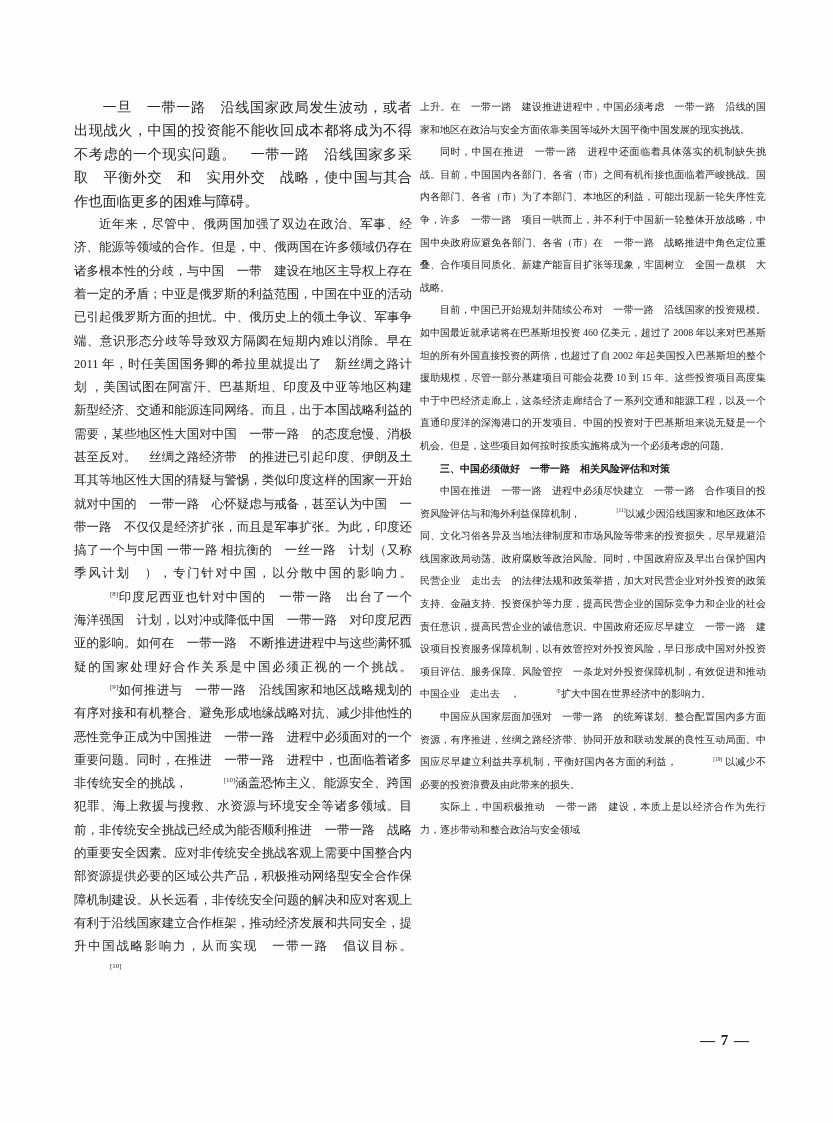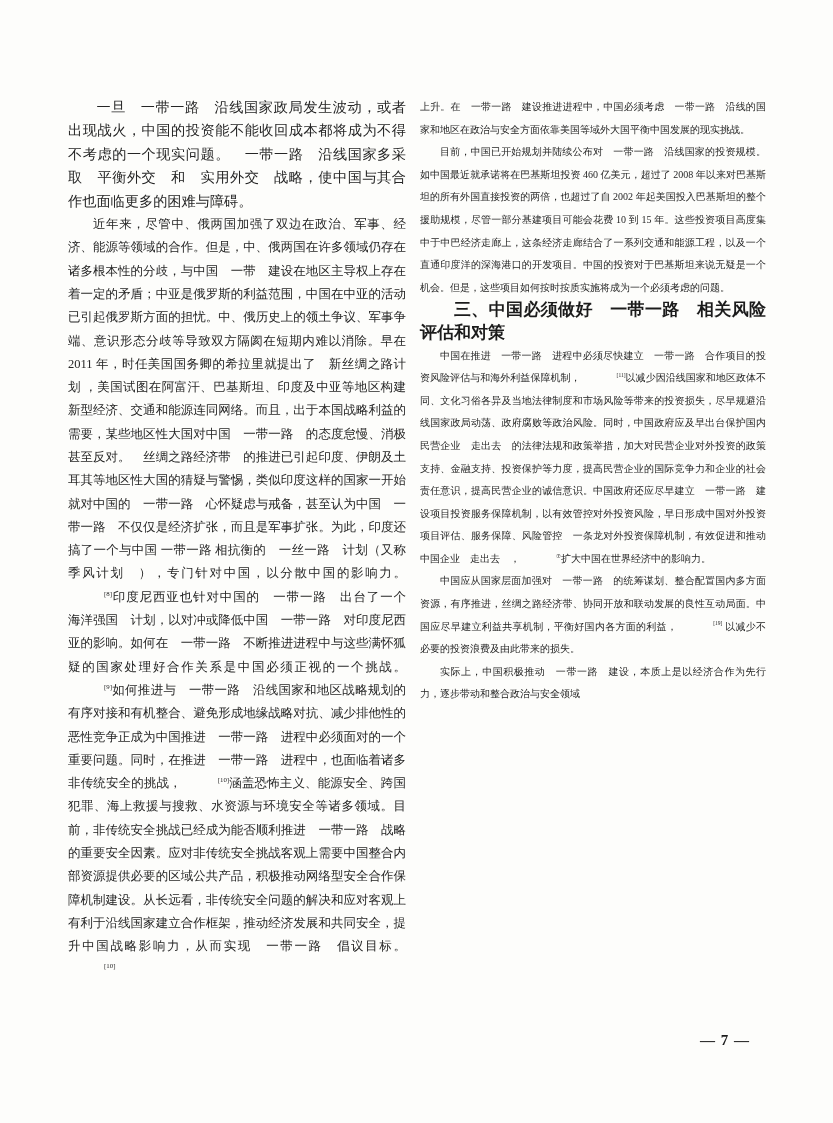--- a/index.html
+++ b/index.html
@@ -6,35 +6,35 @@
   .page {
     position: relative;
     width: 833px; height: 1123px;
     margin: 0 auto;
     background: #fdfdfb;
     color: #252525;
     font-family: "Liberation Serif", "DejaVu Serif", serif;
     overflow: hidden;
   }
   .col { position: absolute; top: 96px; }
-  .col-left  { left: 68px;  width: 338px; }
+  .col-left  { left: 74px;  width: 338px; }
   .col-right { left: 420px; width: 346px; }
   .para {
     margin: 0;
     text-align: justify;
     text-indent: 2em;
   }
   .para.noindent { text-indent: 0; }
   .para.normal   { font-size: 14.2px; line-height: 23.4px; }
   .para.small    { font-size: 12.5px; line-height: 23.3px; }
   .col-right .para.normal { font-size: 10px; line-height: 22.6px; }
   .para.heading {
     font-family: "Liberation Sans", "DejaVu Sans", sans-serif;
     font-weight: 700;
-    font-size: 17px;
+    font-size: 10px;
     line-height: 22.6px;
     color: #1b1b1b;
   }
   sup.fnref {
     font-size: 0.55em;
     line-height: 0;
     vertical-align: super;
     letter-spacing: 0;
     padding-left: 36px;
   }
@@ -55,20 +55,21 @@
 </head>
 <body>
 
 <div class="page">
   <div class="col col-left" id="col-left">
       <p class="para normal"><span>一旦　一带一路　沿线国家政局发生波动，或者出现战火，中国的投资能不能收回成本都将成为不得不考虑的一个现实问题。　一带一路　沿线国家多采取　平衡外交　和　实用外交　战略，使中国与其合作也面临更多的困难与障碍。</span></p>
       <p class="para small"><span>近年来，尽管中、俄两国加强了双边在政治、军事、经济、能源等领域的合作。但是，中、俄两国在许多领域仍存在诸多根本性的分歧，与中国　一带　建设在地区主导权上存在着一定的矛盾；中亚是俄罗斯的利益范围，中国在中亚的活动已引起俄罗斯方面的担忧。中、俄历史上的领土争议、军事争端、意识形态分歧等导致双方隔阂在短期内难以消除。早在 2011 年，时任美国国务卿的希拉里就提出了　新丝绸之路计划 ，美国试图在阿富汗、巴基斯坦、印度及中亚等地区构建新型经济、交通和能源连同网络。而且，出于本国战略利益的需要，某些地区性大国对中国　一带一路　的态度怠慢、消极甚至反对。　丝绸之路经济带　的推进已引起印度、伊朗及土耳其等地区性大国的猜疑与警惕，类似印度这样的国家一开始就对中国的　一带一路　心怀疑虑与戒备，甚至认为中国　一带一路　不仅仅是经济扩张，而且是军事扩张。为此，印度还搞了一个与中国 一带一路 相抗衡的　一丝一路　计划（又称　季风计划　），专门针对中国，以分散中国的影响力。</span><sup class="fnref">[8]</sup><span>印度尼西亚也针对中国的　一带一路　出台了一个　海洋强国　计划，以对冲或降低中国　一带一路　对印度尼西亚的影响。如何在　一带一路　不断推进进程中与这些满怀狐疑的国家处理好合作关系是中国必须正视的一个挑战。</span><sup class="fnref">[9]</sup><span>如何推进与　一带一路　沿线国家和地区战略规划的有序对接和有机整合、避免形成地缘战略对抗、减少排他性的恶性竞争正成为中国推进　一带一路　进程中必须面对的一个重要问题。同时，在推进　一带一路　进程中，也面临着诸多非传统安全的挑战，</span><sup class="fnref">[10]</sup><span>涵盖恐怖主义、能源安全、跨国犯罪、海上救援与搜救、水资源与环境安全等诸多领域。目前，非传统安全挑战已经成为能否顺利推进　一带一路　战略的重要安全因素。应对非传统安全挑战客观上需要中国整合内部资源提供必要的区域公共产品，积极推动网络型安全合作保障机制建设。从长远看，非传统安全问题的解决和应对客观上有利于沿线国家建立合作框架，推动经济发展和共同安全，提升中国战略影响力，从而实现　一带一路　倡议目标。</span><sup class="fnref">[10]</sup></p>
     </div>
   <div class="col col-right" id="col-right">
       <p class="para normal noindent"><span>上升。在　一带一路　建设推进进程中，中国必须考虑　一带一路　沿线的国家和地区在政治与安全方面依靠美国等域外大国平衡中国发展的现实挑战。</span></p>
+      <p class="para normal"><span>同时，中国在推进　一带一路　进程中还面临着具体落实的机制缺失挑战。目前，中国国内各部门、各省（市）之间有机衔接也面临着严峻挑战。国内各部门、各省（市）为了本部门、本地区的利益，可能出现新一轮失序性竞争，许多　一带一路　项目一哄而上，并不利于中国新一轮整体开放战略，中国中央政府应避免各部门、各省（市）在　一带一路　战略推进中角色定位重叠、合作项目同质化、新建产能盲目扩张等现象，牢固树立　全国一盘棋　大战略。</span></p>
       <p class="para normal"><span>目前，中国已开始规划并陆续公布对　一带一路　沿线国家的投资规模。如中国最近就承诺将在巴基斯坦投资 460 亿美元，超过了 2008 年以来对巴基斯坦的所有外国直接投资的两倍，也超过了自 2002 年起美国投入巴基斯坦的整个援助规模，尽管一部分基建项目可能会花费 10 到 15 年。这些投资项目高度集中于中巴经济走廊上，这条经济走廊结合了一系列交通和能源工程，以及一个直通印度洋的深海港口的开发项目。中国的投资对于巴基斯坦来说无疑是一个机会。但是，这些项目如何按时按质实施将成为一个必须考虑的问题。</span></p>
       <p class="para heading"><span>三、中国必须做好　一带一路　相关风险评估和对策</span></p>
       <p class="para normal"><span>中国在推进　一带一路　进程中必须尽快建立　一带一路　合作项目的投资风险评估与和海外利益保障机制，</span><sup class="fnref">[11]</sup><span>以减少因沿线国家和地区政体不同、文化习俗各异及当地法律制度和市场风险等带来的投资损失，尽早规避沿线国家政局动荡、政府腐败等政治风险。同时，中国政府应及早出台保护国内民营企业　走出去　的法律法规和政策举措，加大对民营企业对外投资的政策支持、金融支持、投资保护等力度，提高民营企业的国际竞争力和企业的社会责任意识，提高民营企业的诚信意识。中国政府还应尽早建立　一带一路　建设项目投资服务保障机制，以有效管控对外投资风险，早日形成中国对外投资　项目评估、服务保障、风险管控　一条龙对外投资保障机制，有效促进和推动中国企业　走出去　，</span><sup class="fnref">⑦</sup><span>扩大中国在世界经济中的影响力。</span></p>
       <p class="para normal"><span>中国应从国家层面加强对　一带一路　的统筹谋划、整合配置国内多方面资源，有序推进，丝绸之路经济带、协同开放和联动发展的良性互动局面。中国应尽早建立利益共享机制，平衡好国内各方面的利益，</span><sup class="fnref">[19]</sup><span> 以减少不必要的投资浪费及由此带来的损失。</span></p>
       <p class="para normal"><span>实际上，中国积极推动　一带一路　建设，本质上是以经济合作为先行力，逐步带动和整合政治与安全领域</span></p>
     </div>
   <div class="page-number">
     <span>— 7 —</span>
   </div>
 </div>

